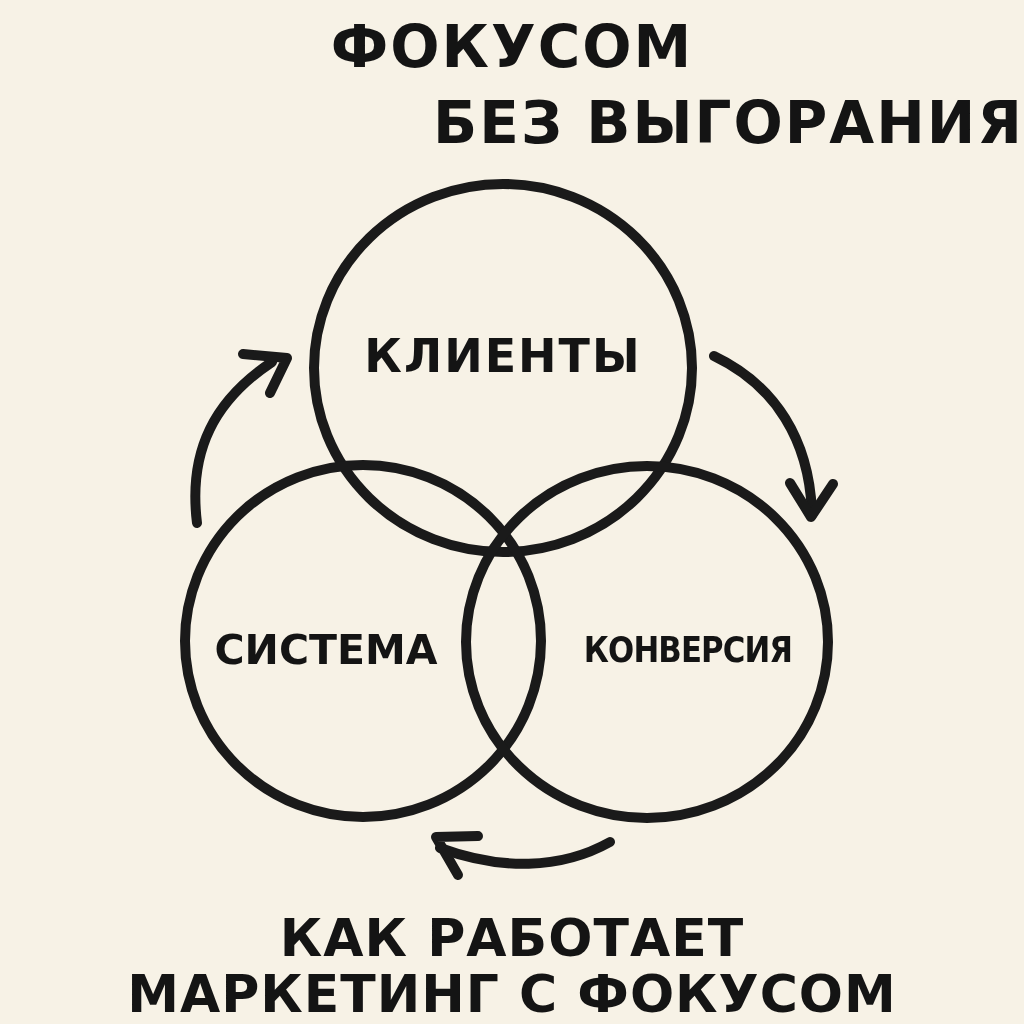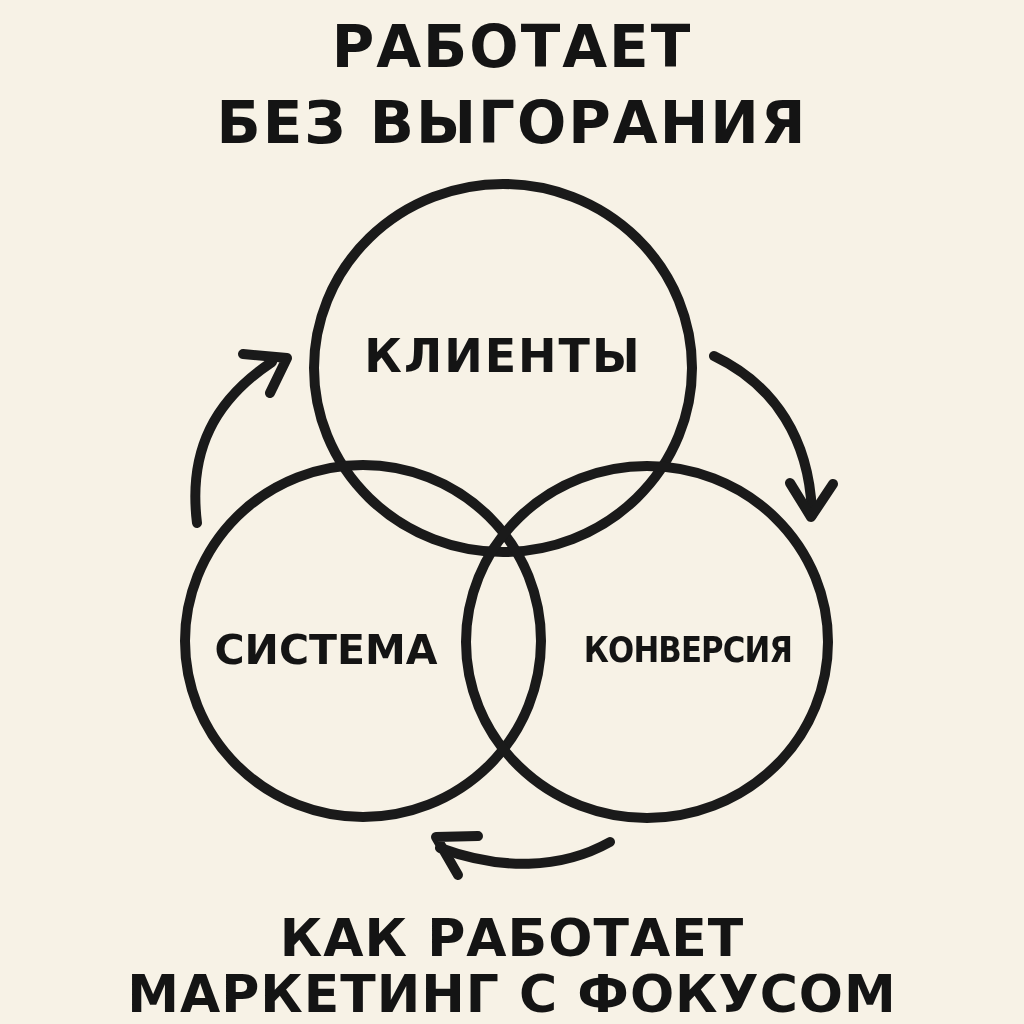--- a/index.html
+++ b/index.html
@@ -20,21 +20,21 @@
       left: 0;
       width: 1024px;
       text-align: center;
       font-weight: bold;
       font-size: 58px;
       letter-spacing: 2px;
       line-height: 1;
       color: #141414;
     }
     .title.l1 { top: 18px; }
-    .title.l2 { top: 94px; }
+    .title.l2 { top: 94px; text-align: right; }
     .footer {
       position: absolute;
       left: 0;
       width: 1024px;
       text-align: center;
       font-weight: bold;
       font-size: 52px;
       letter-spacing: 1px;
       line-height: 1;
       color: #141414;
@@ -54,21 +54,21 @@
       transform: translate(-50%, -50%);
       line-height: 1;
     }
     .label.clients { left: 503px; top: 356px; font-size: 46px; letter-spacing: 2px; }
     .label.content { left: 326px; top: 650px; font-size: 41px; letter-spacing: 0px; }
     .label.conversion { left: 688px; top: 650px; font-size: 35px; letter-spacing: -1px; transform: translate(-50%, -50%) scaleX(0.88); }
   </style>
 </head>
 <body>
 
-<div class="title l1">РАБОТАЕТ</div>
+<div class="title l1">ФОКУСОМ</div>
 <div class="title l2">БЕЗ ВЫГОРАНИЯ</div>
 
 <svg class="diagram" width="1024" height="1024" viewBox="0 0 1024 1024">
   <g fill="none" stroke="#1a1a1a" stroke-width="10" stroke-linecap="round" stroke-linejoin="round">
 
     <ellipse cx="503" cy="368" rx="189" ry="184"></ellipse>
 
     <ellipse cx="363" cy="641" rx="178" ry="176"></ellipse>
 
     <ellipse cx="647" cy="642" rx="181" ry="176"></ellipse>

